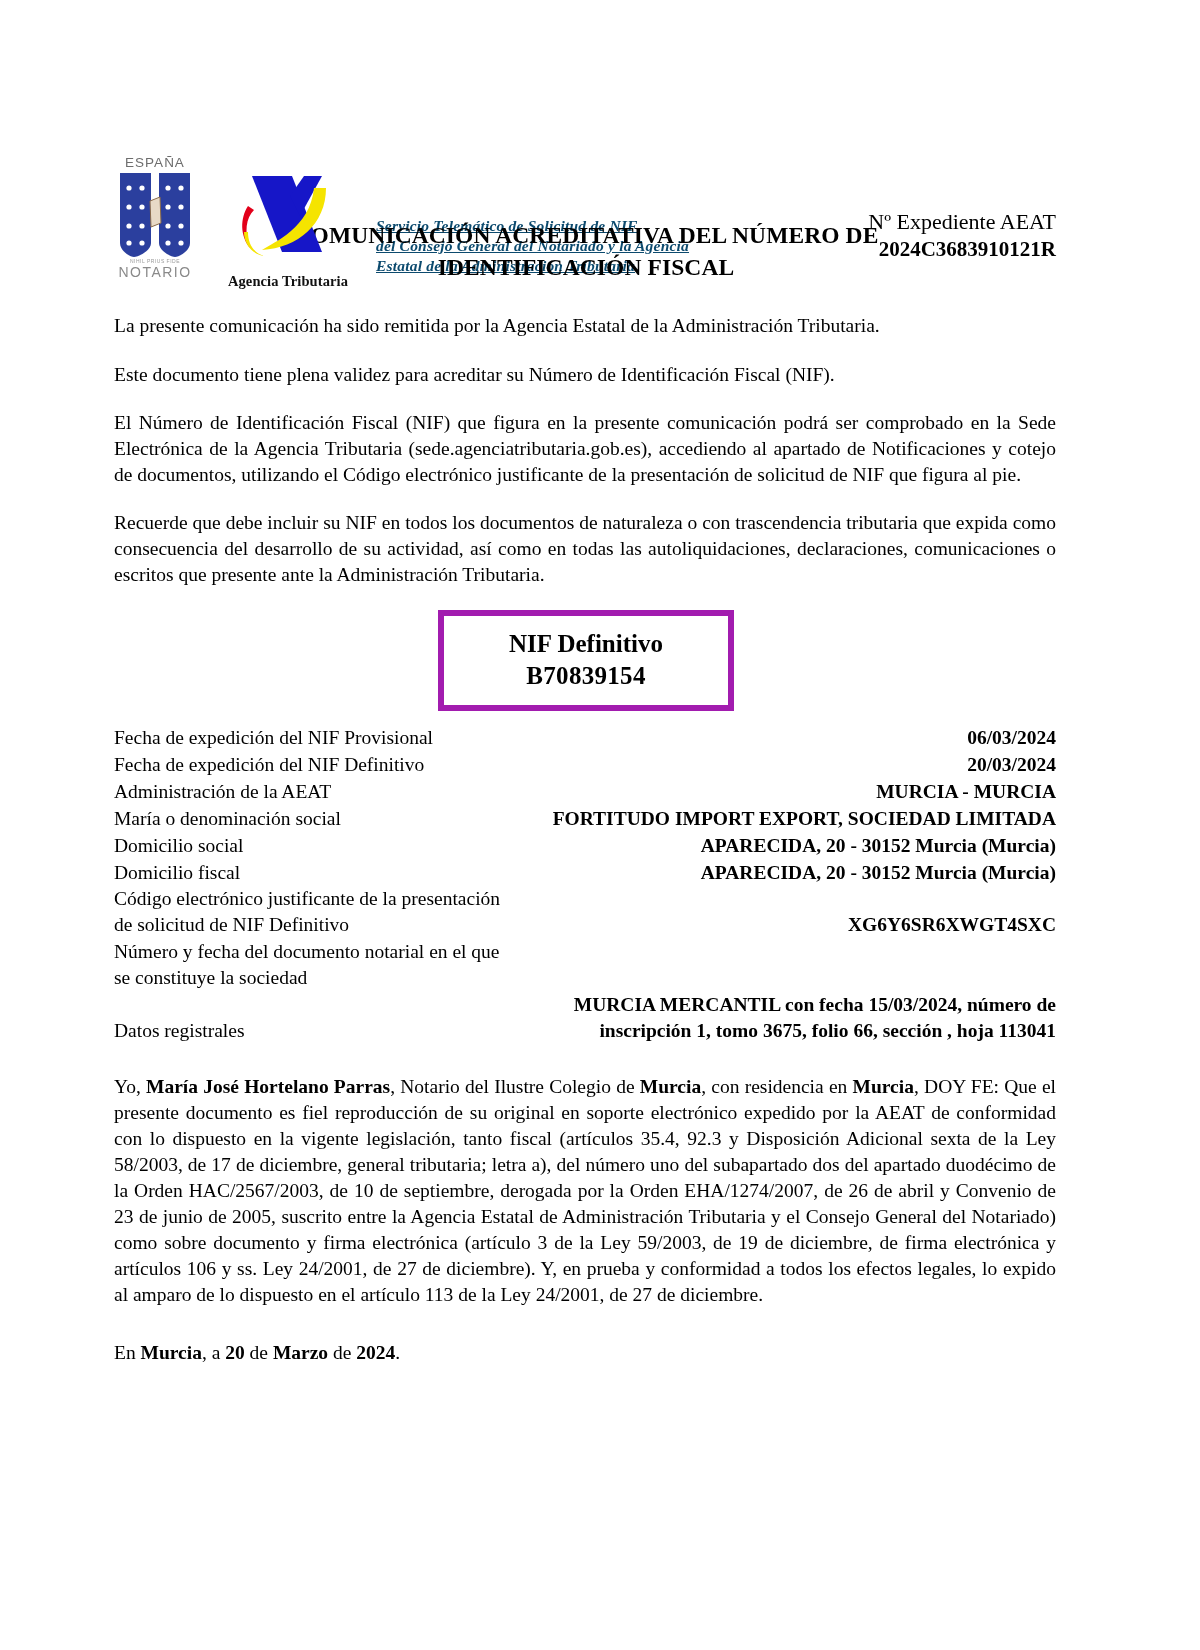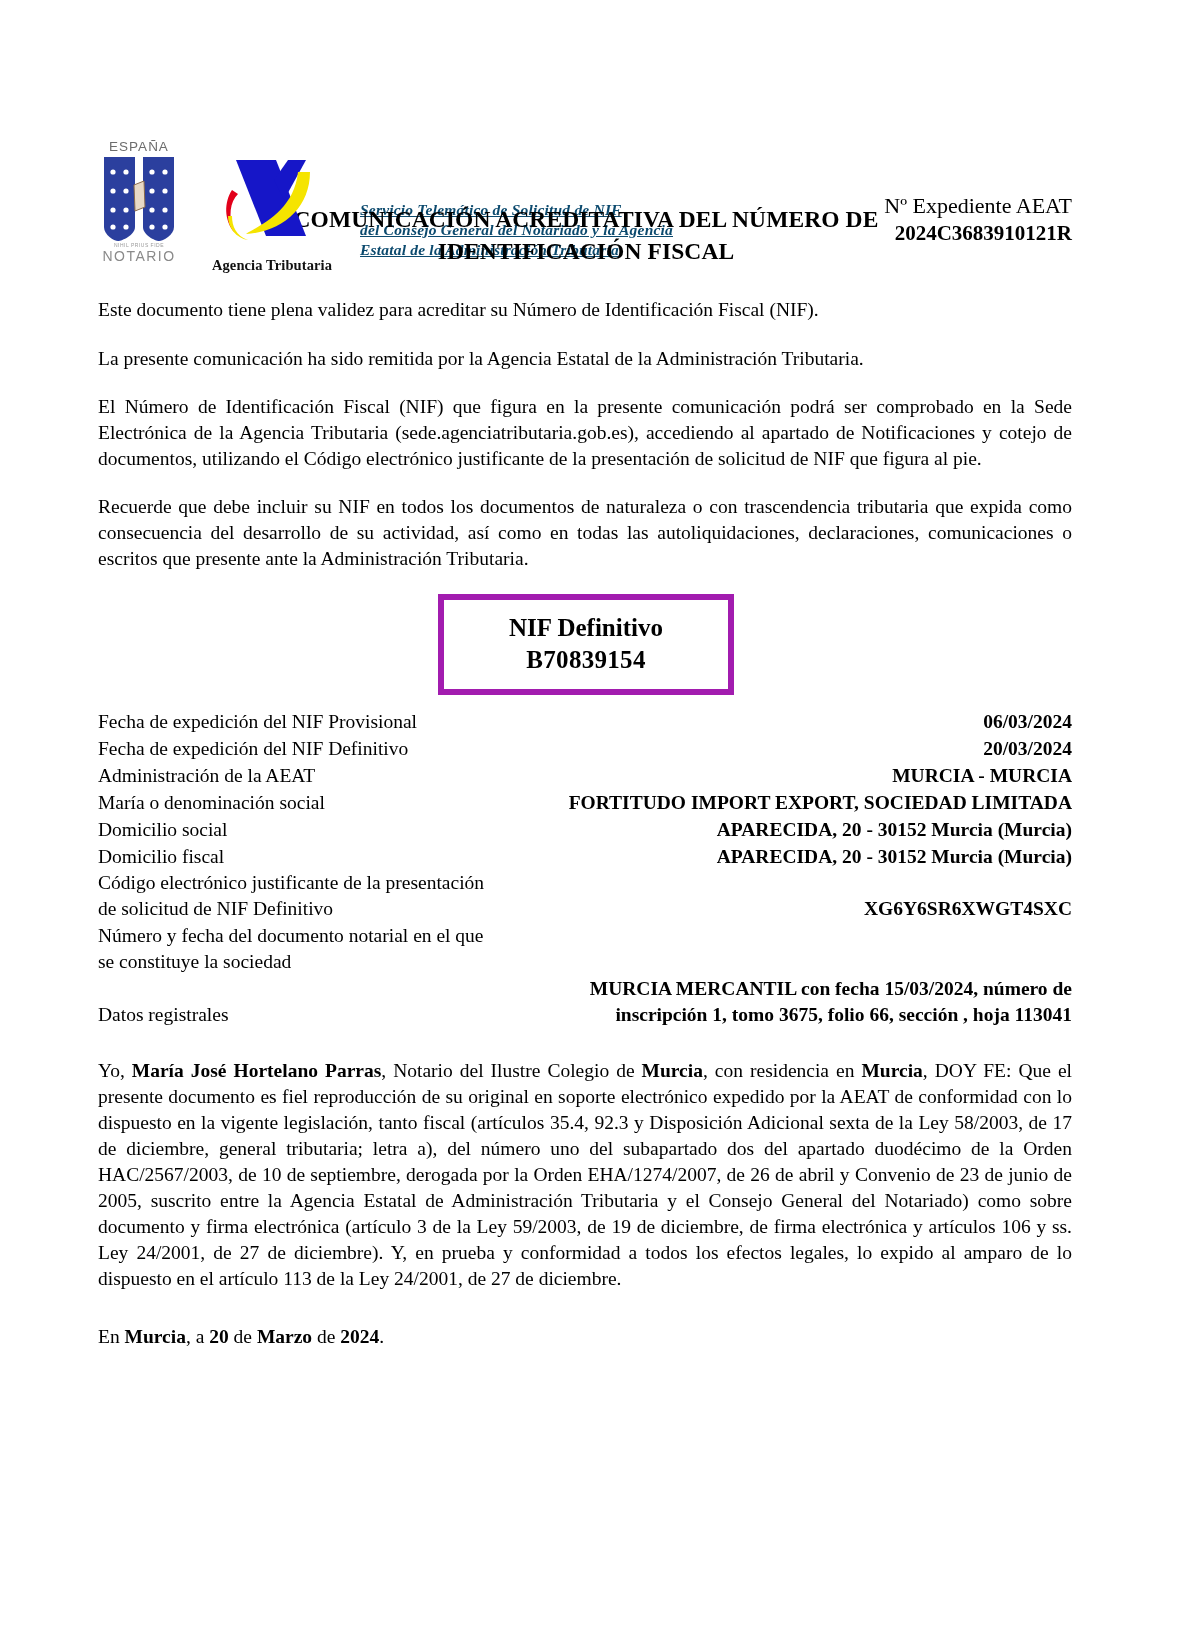--- a/index.html
+++ b/index.html
@@ -13,21 +13,21 @@
     width: 1200px;
     height: 1650px;
     font-family: "Liberation Serif", "DejaVu Serif", serif;
     color: #000000;
     position: relative;
     overflow: hidden;
   }
   .page {
     width: 1172px;
     height: 1650px;
-    padding: 0;
+    padding: 16px;
     position: relative;
   }
 
   
   .header {
     display: flex;
     align-items: flex-start;
     justify-content: space-between;
     padding: 140px 100px 0 98px;
     height: 160px;
@@ -286,22 +286,22 @@
       <div class="exp-value">2024C3683910121R</div>
     </div>
   </div>
 
   <div class="doc-title">
     <div>COMUNICACIÓN ACREDITATIVA DEL NÚMERO DE</div>
     <div>IDENTIFICACIÓN FISCAL</div>
   </div>
 
   <div class="body-copy">
+    <p class="para nojust">La presente comunicación ha sido remitida por la Agencia Estatal de la Administración Tributaria.</p>
     <p class="para nojust">Este documento tiene plena validez para acreditar su Número de Identificación Fiscal (NIF).</p>
-    <p class="para nojust">La presente comunicación ha sido remitida por la Agencia Estatal de la Administración Tributaria.</p>
     <p class="para">El Número de Identificación Fiscal (NIF) que figura en la presente comunicación podrá ser comprobado en la Sede Electrónica de la Agencia Tributaria (sede.agenciatributaria.gob.es), accediendo al apartado de Notificaciones y cotejo de documentos, utilizando el Código electrónico justificante de la presentación de solicitud de NIF que figura al pie.</p>
     <p class="para">Recuerde que debe incluir su NIF en todos los documentos de naturaleza o con trascendencia tributaria que expida como consecuencia del desarrollo de su actividad, así como en todas las autoliquidaciones, declaraciones, comunicaciones o escritos que presente ante la Administración Tributaria.</p>
   </div>
 
   <div class="nif-box-wrap">
     <div class="nif-box">
       <div class="nif-label">NIF Definitivo</div>
       <div class="nif-value">B70839154</div>
     </div>
   </div>

